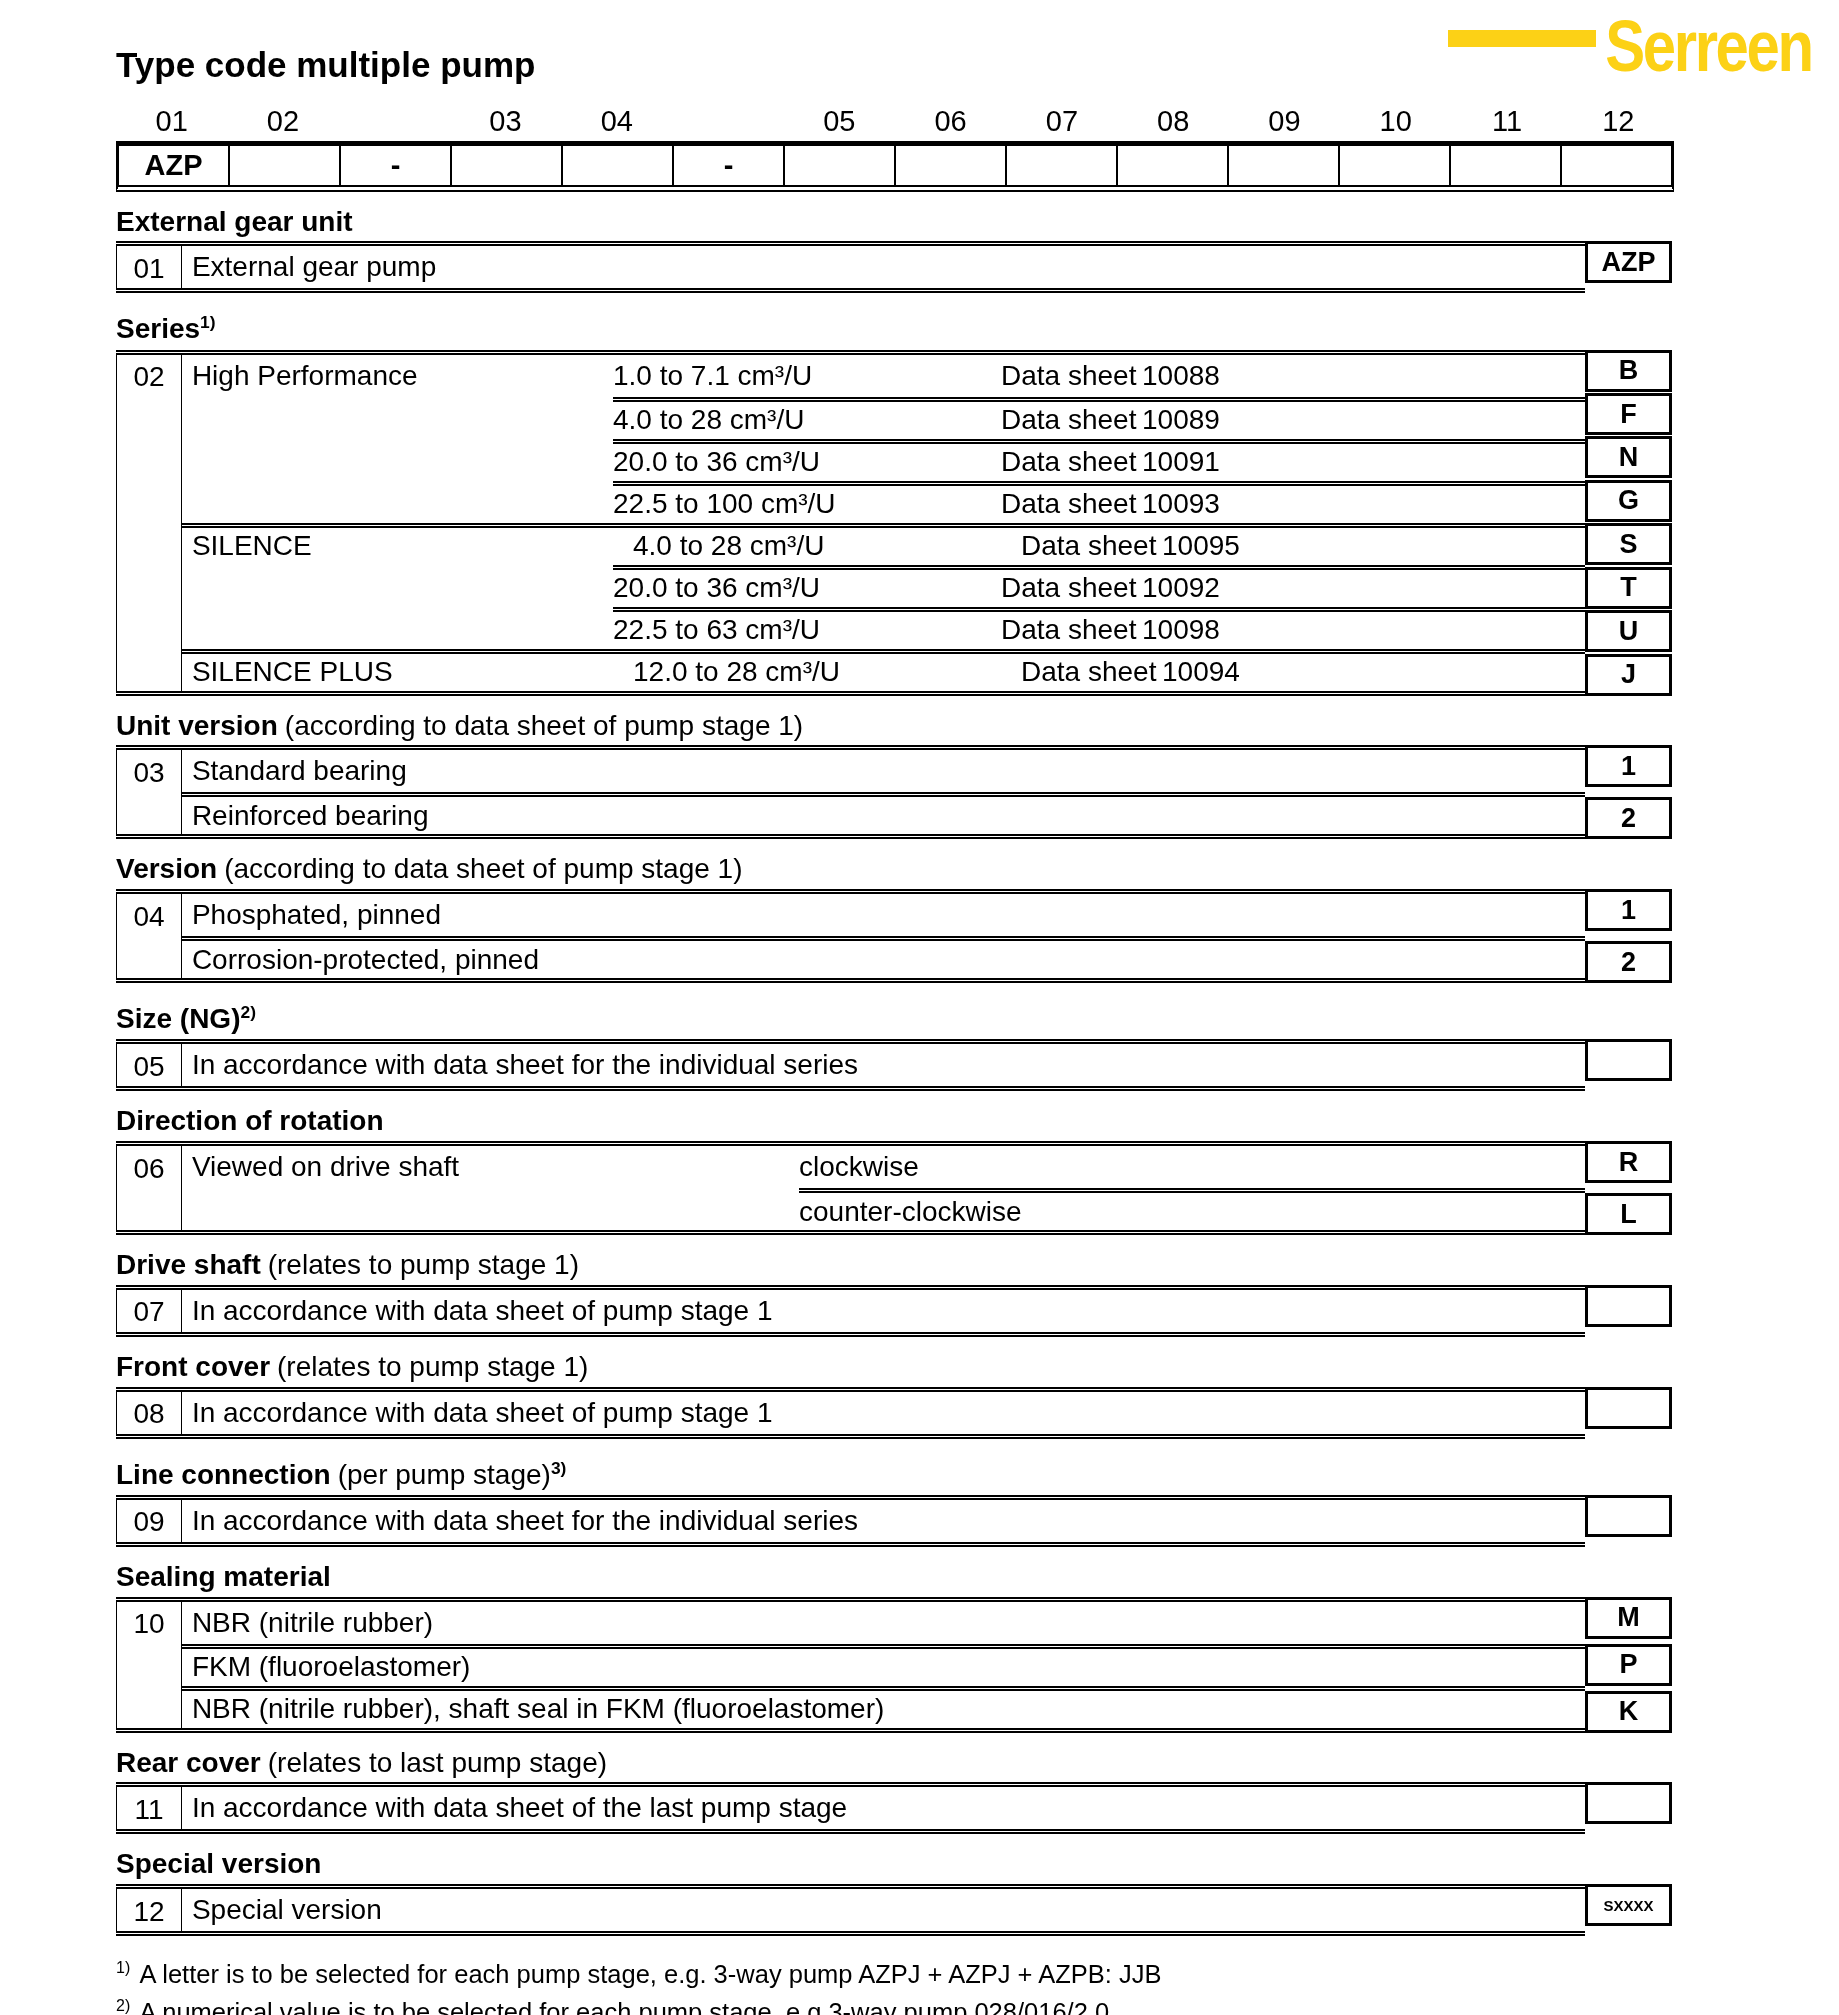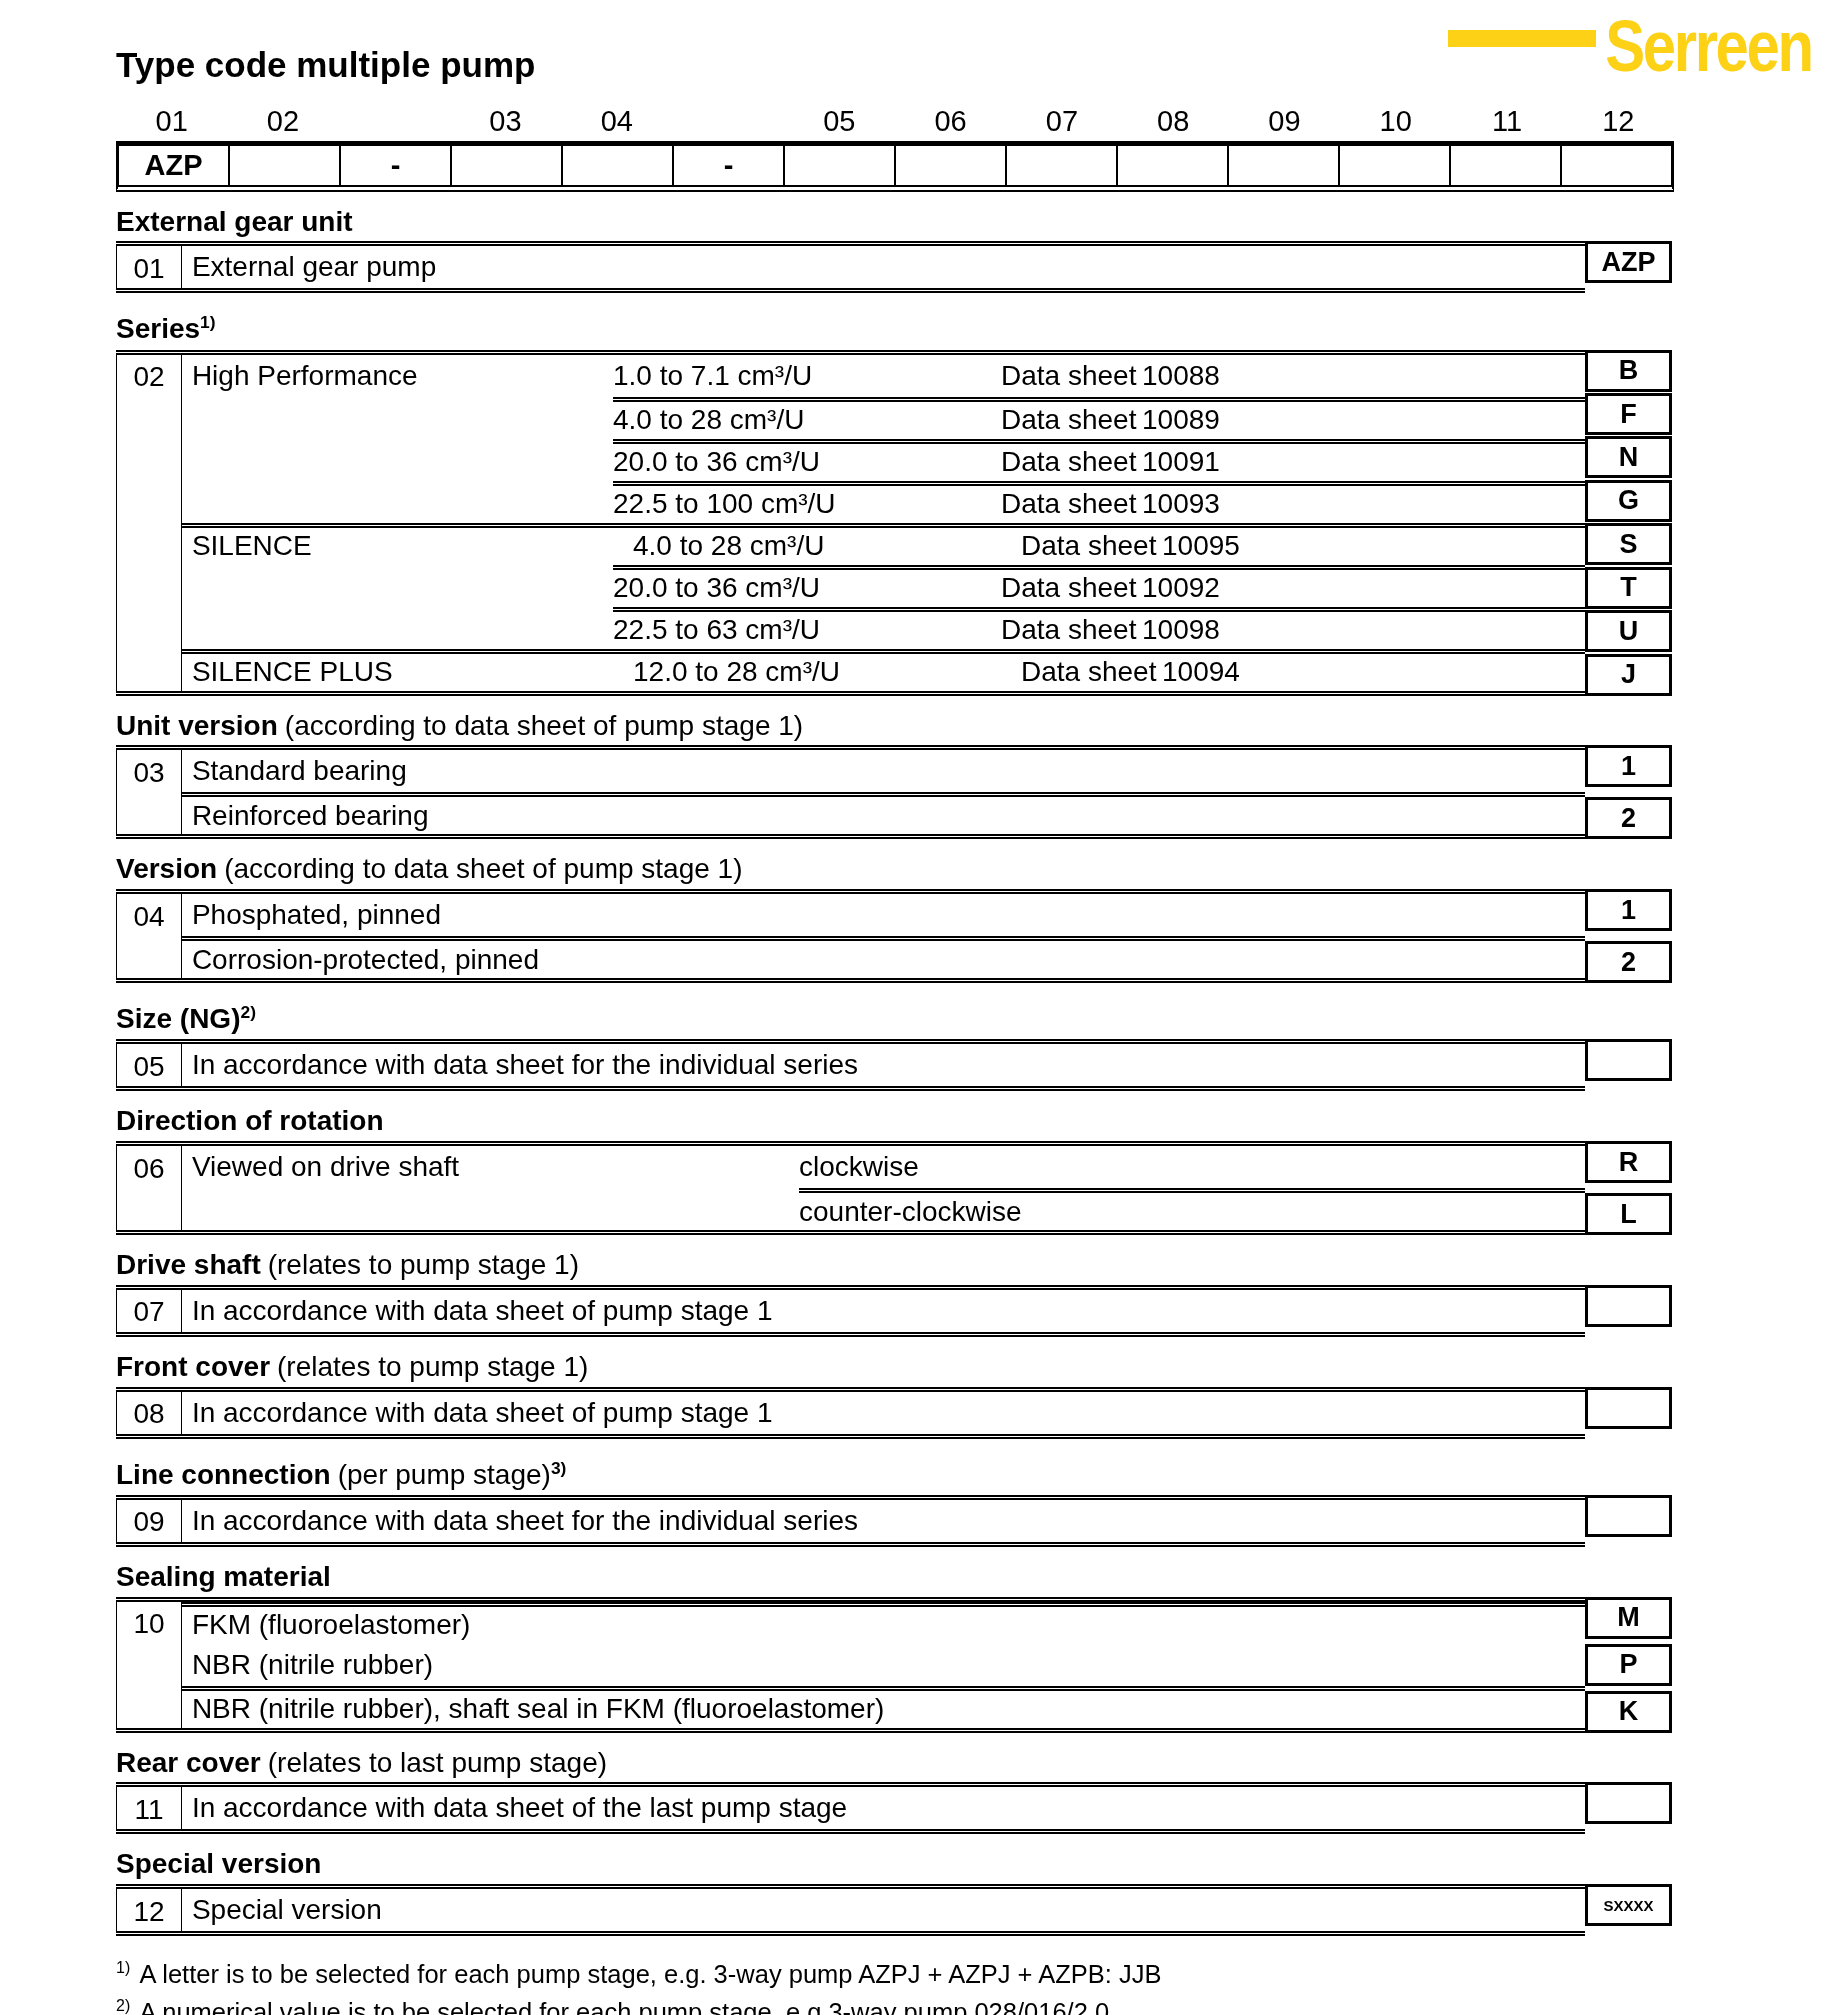--- a/index.html
+++ b/index.html
@@ -337,25 +337,25 @@
             <div class="codebox"></div>
           </div>
         </div>
       </div>
       <div class="section">
         <div class="section-h"><b>Sealing material</b></div>
         <div class="tblwrap">
           <div class="tbl">
             <div class="pos">10</div>
             <div class="rows">
+              <div class="row">
+                <div class="cell lab">NBR (nitrile rubber)</div>
+              </div>
               <div class="row sep-full">
                 <div class="cell lab">FKM (fluoroelastomer)</div>
-              </div>
-              <div class="row">
-                <div class="cell lab">NBR (nitrile rubber)</div>
               </div>
               <div class="row sep-full">
                 <div class="cell lab">NBR (nitrile rubber), shaft seal in FKM (fluoroelastomer)</div>
               </div>
             </div>
           </div>
           <div class="codes">
             <div class="codebox">M</div>
             <div class="codebox">P</div>
             <div class="codebox">K</div>

